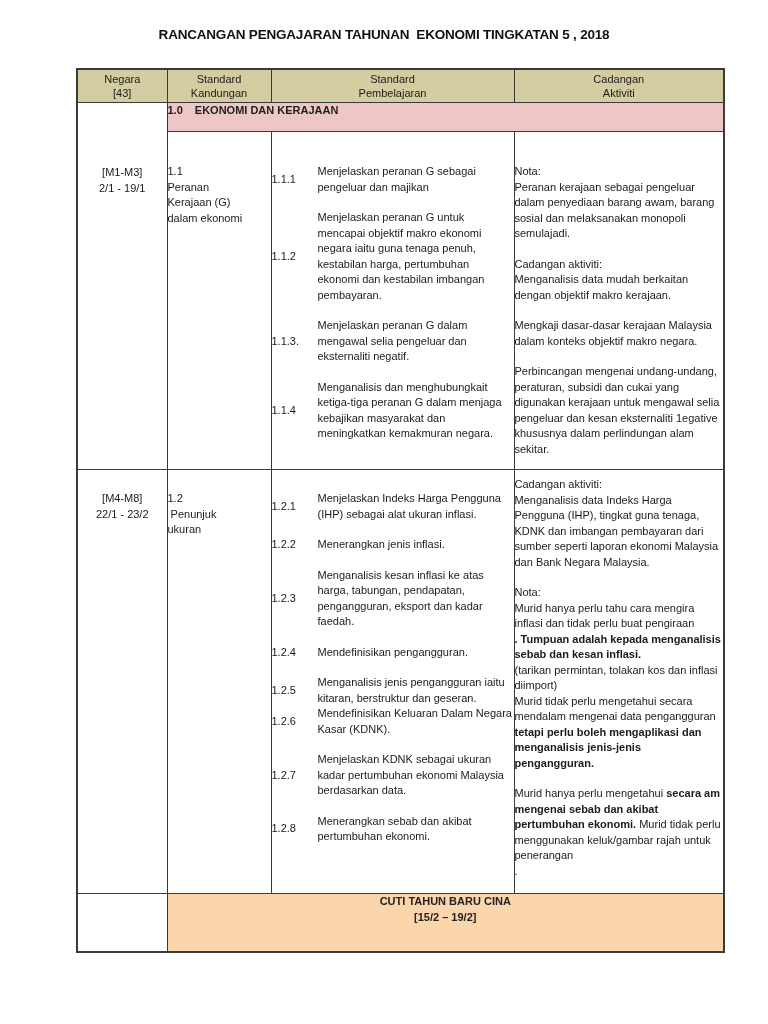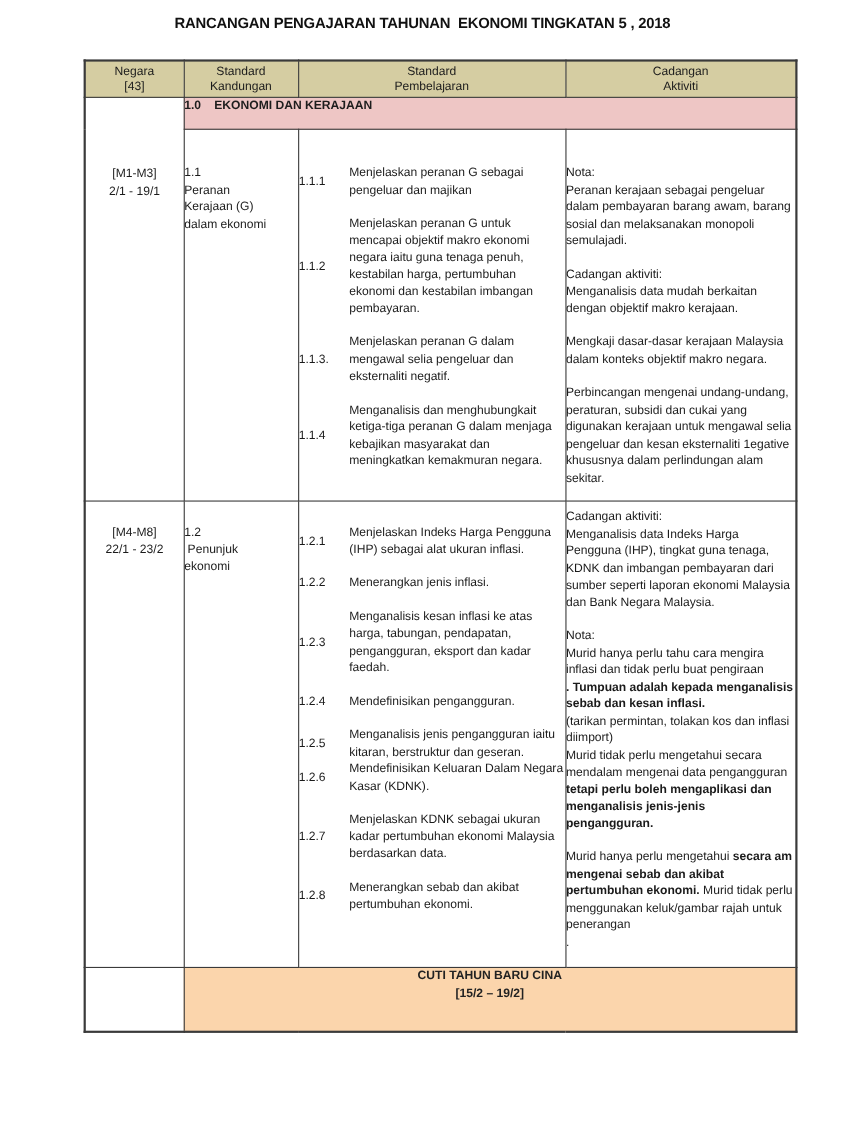--- a/index.html
+++ b/index.html
@@ -8,21 +8,21 @@
     --holiday-bg:#fbd5ac;
     --border-c:#3a3a3a;
   }
   *{box-sizing:border-box;}
   html,body{margin:0;padding:0;}
   body{
     width:768px;height:1024px;background:#ffffff;overflow:hidden;
     font-family:"Liberation Sans", sans-serif;color:#1b1b1b;
   }
   .title{
-    padding-top:13px;text-align:center;font-size:13.5px;font-weight:bold;
+    padding-top:27px;text-align:center;font-size:13.5px;font-weight:bold;
     letter-spacing:-0.2px;white-space:pre;color:#111;
   }
   table.rpt{
     border-collapse:collapse;table-layout:fixed;
     margin:26px 0 0 76px;width:647px;
     border:2px solid var(--border-c);
   }
   .rpt th,.rpt td{
     border:1.5px solid var(--border-c);
     vertical-align:top;
@@ -128,36 +128,36 @@
               <span class="num">1.1.3.</span>
               <span class="itext">Menjelaskan peranan G dalam mengawal selia pengeluar dan eksternaliti negatif.</span>
             </div>
             <div class="item gap">
               <span class="num">1.1.4</span>
               <span class="itext">Menganalisis dan menghubungkait ketiga-tiga peranan G dalam menjaga kebajikan masyarakat dan meningkatkan kemakmuran negara.</span>
             </div>
           </td>
         <td class="aktiviti-cell a1">
             <div class="para"><span>Nota:</span></div>
-            <div class="para"><span>Peranan kerajaan sebagai pengeluar dalam pembayaran barang awam, barang  sosial  dan melaksanakan monopoli semulajadi.</span></div>
+            <div class="para"><span>Peranan kerajaan sebagai pengeluar dalam penyediaan barang awam, barang  sosial  dan melaksanakan monopoli semulajadi.</span></div>
             <div class="para gap"><span>Cadangan aktiviti:</span></div>
             <div class="para"><span>Menganalisis data mudah berkaitan dengan objektif makro kerajaan.</span></div>
             <div class="para gap"><span>Mengkaji dasar-dasar kerajaan Malaysia dalam konteks objektif makro negara.</span></div>
             <div class="para gap"><span>Perbincangan mengenai undang-undang, peraturan, subsidi dan cukai yang digunakan kerajaan untuk mengawal selia pengeluar dan kesan eksternaliti 1egative khususnya dalam perlindungan alam sekitar.</span></div>
           </td>
       </tr>
       <tr class="r2">
         <td class="minggu-cell mg2">
             <div class="line">[M4-M8]</div>
             <div class="line">22/1 - 23/2</div>
           </td>
         <td class="kandungan-cell k2">
             <div class="line">1.2</div>
             <div class="line">&nbsp;Penunjuk</div>
-            <div class="line">ekonomi</div>
+            <div class="line">ukuran</div>
           </td>
         <td class="pembelajaran-cell p2">
             <div class="item">
               <span class="num">1.2.1</span>
               <span class="itext">Menjelaskan Indeks Harga Pengguna (IHP) sebagai alat ukuran inflasi.</span>
             </div>
             <div class="item gap">
               <span class="num">1.2.2</span>
               <span class="itext">Menerangkan jenis inflasi.</span>
             </div>

